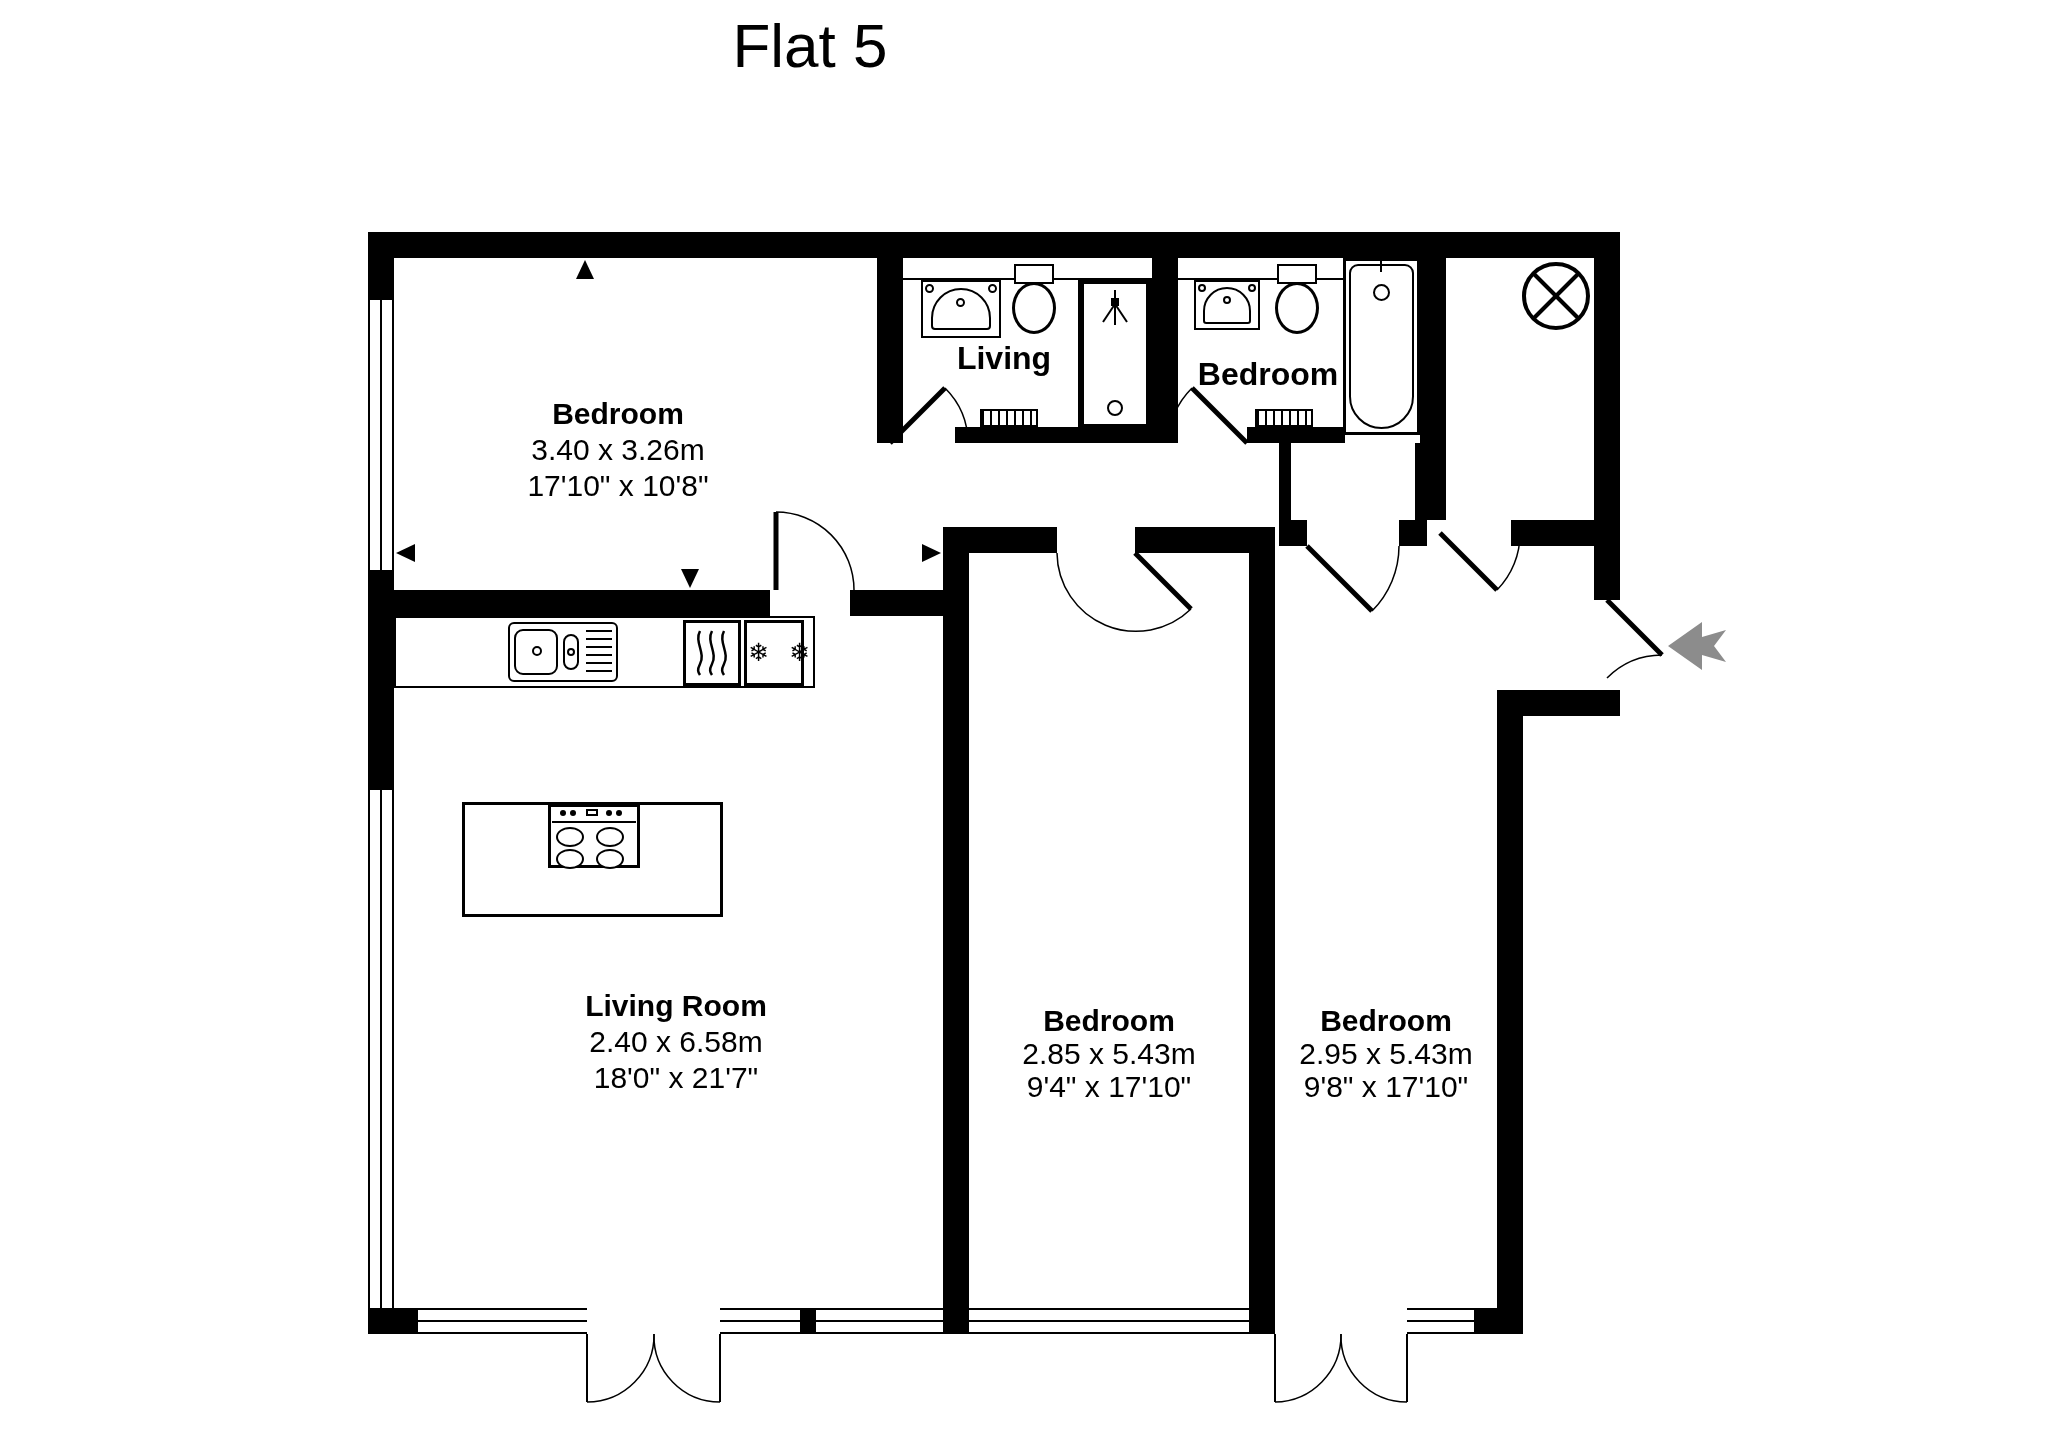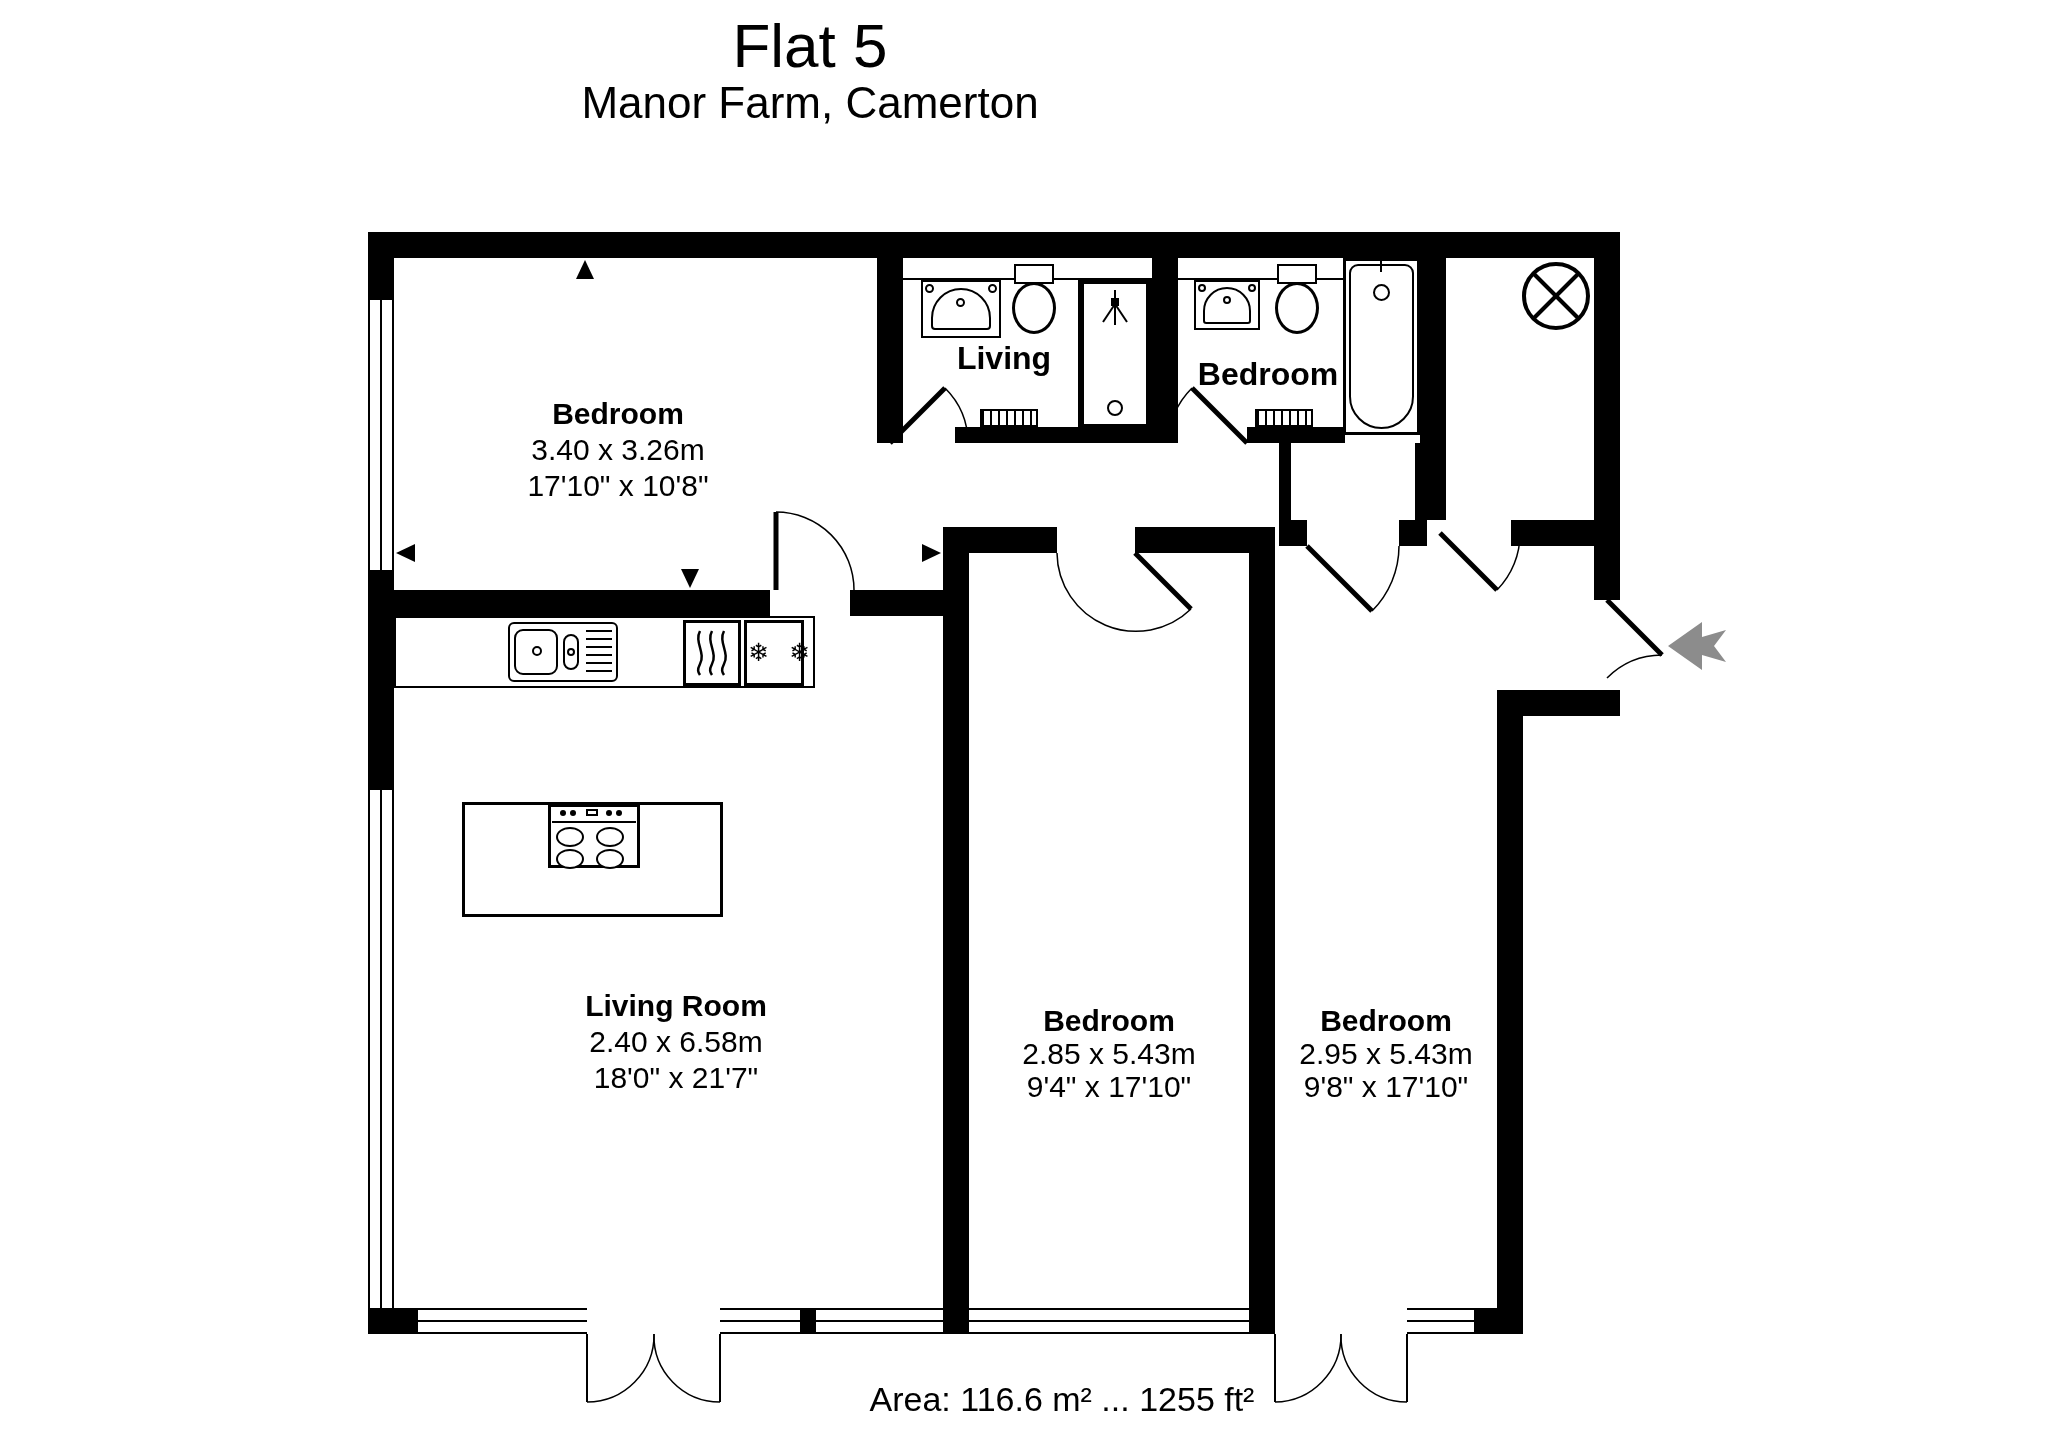--- a/index.html
+++ b/index.html
@@ -39,21 +39,20 @@
   .drainer{position:absolute;background:repeating-linear-gradient(180deg,#000 0 2px,#fff 2px 8px)}
   .snow{position:absolute;font-family:"DejaVu Sans",sans-serif;font-size:25px;letter-spacing:6px;color:#000}
   .overlay{position:absolute;left:0;top:0}
 </style>
 </head>
 <body>
 
 <div id="plan">
 
   <div class="title1">Flat 5</div>
-  <div class="title2">Manor Farm, Camerton</div>
 
   <div class="w" style="left:368px;top:232px;width:1252px;height:26px"></div>
   <div class="w" style="left:368px;top:232px;width:26px;height:68px"></div>
   <div class="w" style="left:368px;top:570px;width:26px;height:220px"></div>
   <div class="w" style="left:1594px;top:232px;width:26px;height:368px"></div>
   <div class="w" style="left:877px;top:258px;width:26px;height:185px"></div>
   <div class="w" style="left:1152px;top:258px;width:26px;height:185px"></div>
   <div class="w" style="left:955px;top:427px;width:197px;height:16px"></div>
   <div class="w" style="left:1247px;top:427px;width:98px;height:16px"></div>
   <div class="w" style="left:1420px;top:258px;width:26px;height:262px"></div>
@@ -233,15 +232,14 @@
     <div>2.85 x 5.43m</div>
     <div>9'4" x 17'10"</div>
   </div>
 
   <div class="label" style="left:1386px;top:1004px;line-height:33px">
     <div class="rn">Bedroom</div>
     <div>2.95 x 5.43m</div>
     <div>9'8" x 17'10"</div>
   </div>
 
-  <div class="area">Area: 116.6 m² ... 1255 ft²</div>
 
 </div>
 
 </body></html>

